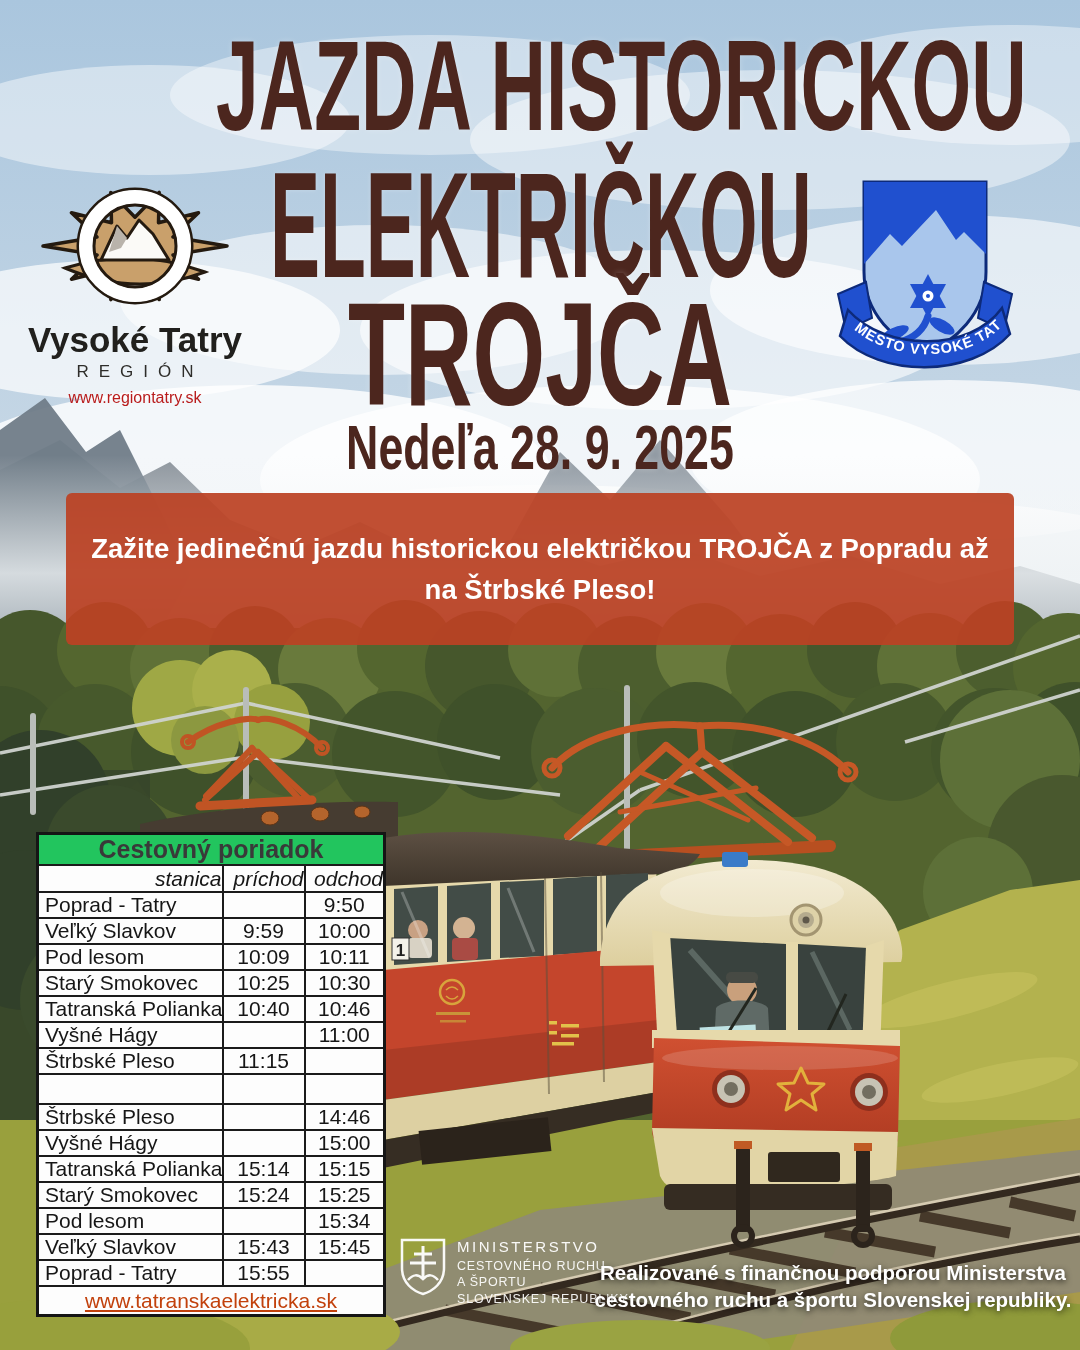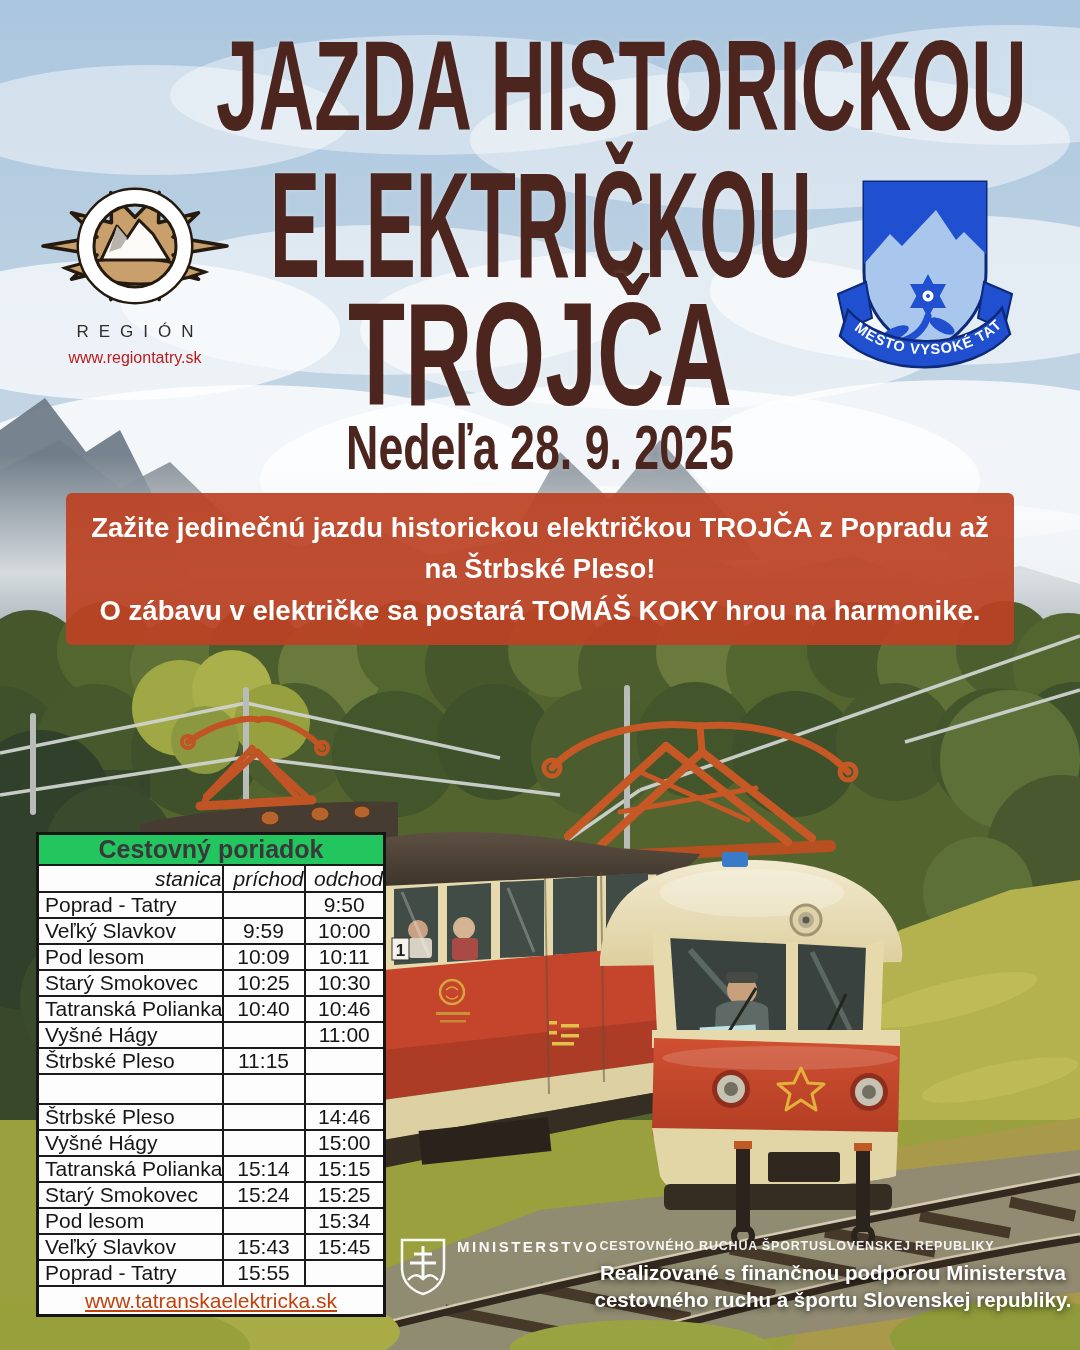--- a/index.html
+++ b/index.html
@@ -43,21 +43,21 @@
   .tt .r td{height:24px;font-size:21px;}
   .tt .r td.st{text-align:left;padding-left:6px;}
   .tt .r td.tm{text-align:center;}
   .tt .empty td{height:28px;}
   .tt .linkrow td{height:27px;text-align:center;}
   .tt .linkrow span{color:#c2410c;text-decoration:underline;font-size:21px;cursor:pointer;}
   .c1{width:185px;} .c2{width:82px;} .c3{width:80px;}
 
   
   .ministry{position:absolute;left:400px;top:1238px;display:flex;gap:11px;z-index:4;color:#fff;}
-  .ministry .lines{display:flex;flex-direction:row;justify-content:flex-end;font-weight:bold;}
+  .ministry .lines{display:flex;flex-direction:column;justify-content:flex-end;}
   .ministry .l0{font-size:15px;letter-spacing:2.5px;opacity:.95;margin-bottom:3px;}
   .ministry .ln{font-size:12.5px;letter-spacing:.8px;opacity:.92;line-height:1.3;}
   .support{position:absolute;left:583px;top:1260px;width:500px;z-index:4;color:#fff;
            font-size:20.5px;font-weight:bold;text-align:center;line-height:1.3;
            text-shadow:0 2px 6px rgba(0,0,0,.7);}
   svg text{font-family:"Liberation Sans",sans-serif;}
 </style>
 </head>
 <body>
 
@@ -373,20 +373,21 @@
           <polygon points="92,0 38,8.9 63.5,33.2 23.5,23.3 24.2,53.6 0,28.8 -24.2,53.6 -23.5,23.3 -63.5,33.2 -38,8.9 -92,0 -38,-8.9 -63.5,-33.2 -23.5,-23.3 -24.2,-53.6 0,-28.8 24.2,-53.6 23.5,-23.3 63.5,-33.2 38,-8.9" fill="#c9a06b" stroke="#241a10" stroke-width="3.5" stroke-linejoin="round"></polygon>
           <path d="M-70,22 Q0,0 70,26 Q0,52 -70,22 Z" fill="#c9a06b" stroke="#241a10" stroke-width="3"></path>
           <circle r="57" fill="none" stroke="#241a10" stroke-width="3"></circle>
           <circle r="49" fill="none" stroke="#ffffff" stroke-width="14"></circle>
           <circle r="41" fill="none" stroke="#241a10" stroke-width="3"></circle>
           <polygon points="-34,14 -18,-20 -8,-8 4,-26 18,-12 34,14" fill="#fbfaf7" stroke="#241a10" stroke-width="3" stroke-linejoin="round"></polygon>
           <polygon points="-18,-20 -8,-8 -14,2 -26,6" fill="#b9b3ab"></polygon>
         </g>
       </svg>
     </span>
+    <div class="name">Vysoké Tatry</div>
     <div class="sub">REGIÓN</div>
     <div class="url">www.regiontatry.sk</div>
   </div>
 
   <div class="crest">
     <svg width="178" height="200" viewBox="0 0 178 200">
       <g>
         <path d="M28,6 H150 V96 C150,138 118,166 89,178 C60,166 28,138 28,96 Z" fill="#a9c6ec" stroke="#0d2a7a" stroke-width="3"></path>
         <path d="M28,6 H150 V78 L128,56 L120,64 L100,34 L66,70 L54,58 L28,88 Z" fill="#2050cf"></path>
         <polygon points="92,98 110,132 74,132" fill="#2050cf"></polygon>
@@ -404,21 +405,20 @@
         <text font-size="14.5" font-weight="bold" fill="#ffffff" letter-spacing="1">
           <textPath href="#ribbonTextPath" startOffset="3%">MESTO VYSOKÉ TATRY</textPath>
         </text>
       </g>
     </svg>
   </div>
 
   <div class="banner">
     <div>Zažite jedinečnú jazdu historickou električkou TROJČA z Popradu až</div>
     <div>na Štrbské Pleso!</div>
-    <div>O zábavu v električke sa postará TOMÁŠ KOKY hrou na harmonike.</div>
   </div>
 
   <table class="tt">
     <colgroup>
         <col class="c1">
         <col class="c2">
         <col class="c3">
       </colgroup>
     <tbody>
         <tr>

